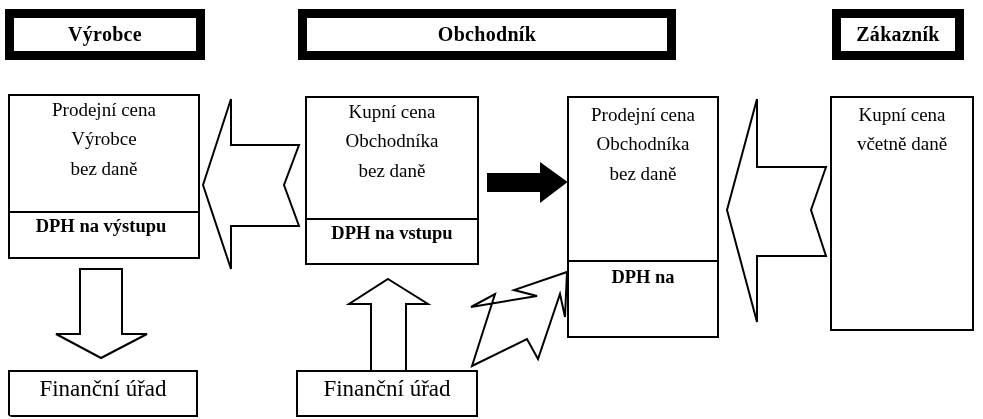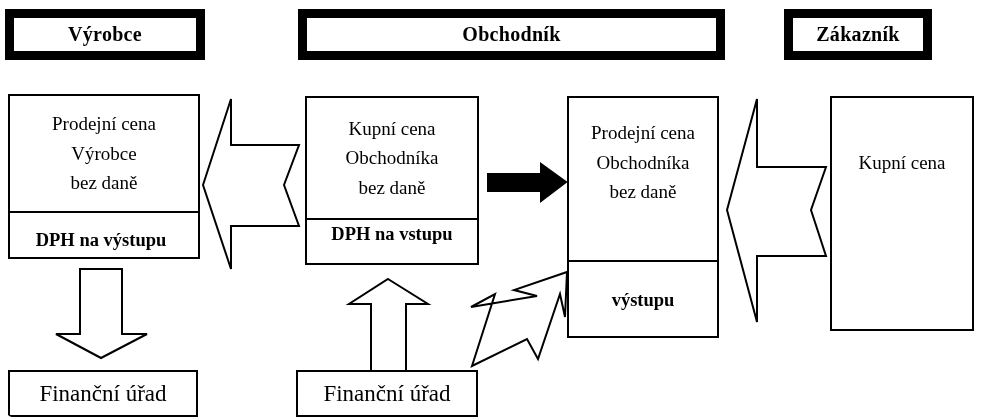--- a/index.html
+++ b/index.html
@@ -53,21 +53,20 @@
     font-size: 20px;
     color: #000000;
     letter-spacing: 0.3px;
     white-space: nowrap;
   }
   .node-label {
     position: absolute;
     display: flex;
     flex-direction: column;
     align-items: center;
-    justify-content: center;
     text-align: center;
     color: #000000;
     box-sizing: border-box;
     pointer-events: none;
   }
   .node-label .line {
     font-size: 19px;
     line-height: 1.55;
     white-space: nowrap;
   }
@@ -111,57 +110,58 @@
     <polygon class="vat-diagram-shape" points="388,279 428,304 406,304 406,371 371,371 371,304 349,304"></polygon>
 
     <polygon class="vat-diagram-shape" points="471,307 495,294 472,366 527,339 538,359 560,294 565,317 567,272 514,290 537,296"></polygon>
 
   </svg>
 
   <div class="title-box" style="left:5px; top:9px; width:200px; height:51px;">
     <span class="title-text">Výrobce</span>
   </div>
 
-  <div class="title-box" style="left:298px; top:9px; width:427px; height:51px;">
+  <div class="title-box" style="left:298px; top:9px; width:378px; height:51px;">
     <span class="title-text">Obchodník</span>
   </div>
 
-  <div class="title-box" style="left:784px; top:9px; width:148px; height:51px;">
+  <div class="title-box" style="left:832px; top:9px; width:132px; height:51px;">
     <span class="title-text">Zákazník</span>
   </div>
 
   <div class="node-label" style="left:9px; top:95px; width:190px; height:117px;">
     <span class="line">Prodejní cena</span>
     <span class="line">Výrobce</span>
     <span class="line">bez daně</span>
   </div>
-  <div class="node-label bold" style="left:9px; top:212px; width:184px; height:34px;margin-top:11px;">
+  <div class="node-label bold" style="left:9px; top:212px; width:184px; height:34px;">
     <span class="line">DPH na výstupu</span>
   </div>
 
   <div class="node-label" style="left:306px; top:97px; width:172px; height:122px;">
     <span class="line">Kupní cena</span>
     <span class="line">Obchodníka</span>
     <span class="line">bez daně</span>
   </div>
   <div class="node-label bold" style="left:306px; top:219px; width:172px; height:30px;">
     <span class="line">DPH na vstupu</span>
   </div>
 
   <div class="node-label" style="left:568px; top:100px; width:150px; height:125px;">
     <span class="line">Prodejní cena</span>
     <span class="line">Obchodníka</span>
     <span class="line">bez daně</span>
   </div>
   <div class="node-label bold" style="left:568px; top:263px; width:150px; height:74px;">
-    <span class="line">výstupu</span>
+    <span class="line">DPH na</span>
   </div>
 
   <div class="node-label" style="left:831px; top:100px; width:142px; height:125px;">
     <span class="line">Kupní cena</span>
+    <span class="line">včetně daně</span>
   </div>
 
   <div class="node-label office-label" style="left:9px; top:371px; width:188px; height:45px;">
     <span class="line">Finanční úřad</span>
   </div>
   <div class="node-label office-label" style="left:297px; top:371px; width:180px; height:45px;">
     <span class="line">Finanční úřad</span>
   </div>
 
 </div>

